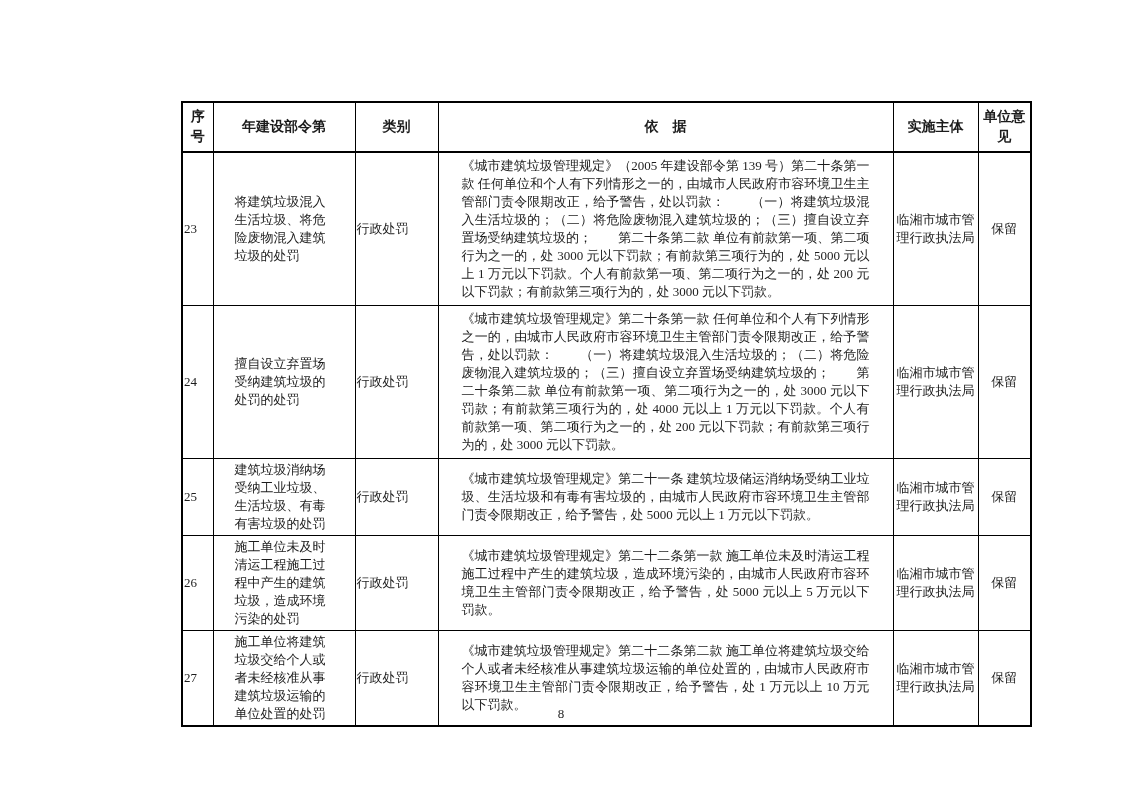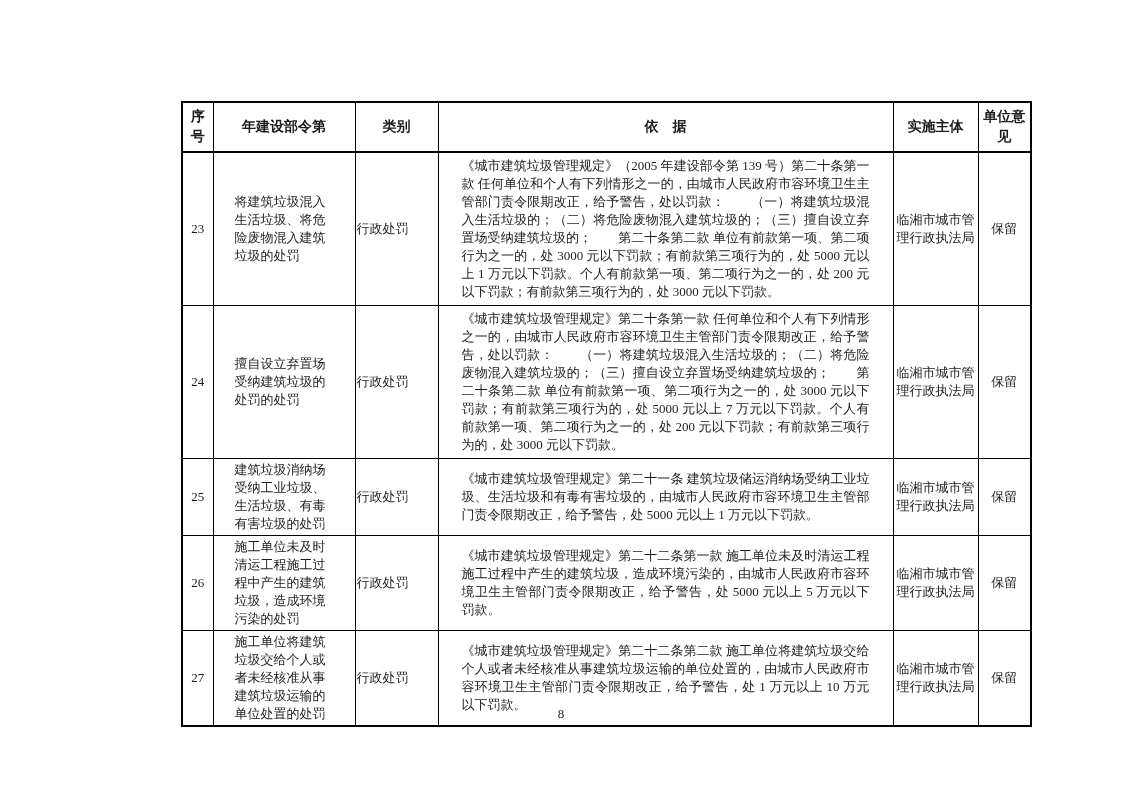--- a/index.html
+++ b/index.html
@@ -39,21 +39,21 @@
     border-bottom: 2px solid #000;
     padding: 2px 1px;
   }
   .doc-table thead tr { height: 50px; }
   .doc-table td {
     font-size: 13px;
     line-height: 18px;
   }
   th.h-seq     { padding: 0 6px; }
   th.h-opinion { padding: 0 9px; }
-  td.c-seq     { text-align: center; }
+  td.c-seq     { }
   td.c-name    { text-align: left; padding: 2px 21px; }
   td.c-cat     { text-align: left; }
   td.c-basis   { text-align: justify; padding: 4px 23px; }
   td.c-impl    { text-align: center; padding: 2px 3px; }
   td.c-op      { text-align: center; }
   tr.r-23 { height: 143px; }
   tr.r-24 { height: 147px; }
   tr.r-25 { height: 61px; }
   tr.r-26 { height: 84px; }
   tr.r-27 { height: 78px; }
@@ -95,21 +95,21 @@
       <td class="c-name">将建筑垃圾混入生活垃圾、将危险废物混入建筑垃圾的处罚</td>
       <td class="c-cat">行政处罚</td>
       <td class="c-basis">《城市建筑垃圾管理规定》（2005 年建设部令第 139 号）第二十条第一款 任何单位和个人有下列情形之一的，由城市人民政府市容环境卫生主管部门责令限期改正，给予警告，处以罚款：　　（一）将建筑垃圾混入生活垃圾的；（二）将危险废物混入建筑垃圾的；（三）擅自设立弃置场受纳建筑垃圾的；　　第二十条第二款 单位有前款第一项、第二项行为之一的，处 3000 元以下罚款；有前款第三项行为的，处 5000 元以上 1 万元以下罚款。个人有前款第一项、第二项行为之一的，处 200 元以下罚款；有前款第三项行为的，处 3000 元以下罚款。</td>
       <td class="c-impl">临湘市城市管理行政执法局</td>
       <td class="c-op">保留</td>
     </tr>
     <tr class="r-24">
       <td class="c-seq">24</td>
       <td class="c-name">擅自设立弃置场受纳建筑垃圾的处罚的处罚</td>
       <td class="c-cat">行政处罚</td>
-      <td class="c-basis">《城市建筑垃圾管理规定》第二十条第一款 任何单位和个人有下列情形之一的，由城市人民政府市容环境卫生主管部门责令限期改正，给予警告，处以罚款：　　（一）将建筑垃圾混入生活垃圾的；（二）将危险废物混入建筑垃圾的；（三）擅自设立弃置场受纳建筑垃圾的；　　第二十条第二款 单位有前款第一项、第二项行为之一的，处 3000 元以下罚款；有前款第三项行为的，处 5000 元以上 7 万元以下罚款。个人有前款第一项、第二项行为之一的，处 200 元以下罚款；有前款第三项行为的，处 3000 元以下罚款。</td>
+      <td class="c-basis">《城市建筑垃圾管理规定》第二十条第一款 任何单位和个人有下列情形之一的，由城市人民政府市容环境卫生主管部门责令限期改正，给予警告，处以罚款：　　（一）将建筑垃圾混入生活垃圾的；（二）将危险废物混入建筑垃圾的；（三）擅自设立弃置场受纳建筑垃圾的；　　第二十条第二款 单位有前款第一项、第二项行为之一的，处 3000 元以下罚款；有前款第三项行为的，处 4000 元以上 1 万元以下罚款。个人有前款第一项、第二项行为之一的，处 200 元以下罚款；有前款第三项行为的，处 3000 元以下罚款。</td>
       <td class="c-impl">临湘市城市管理行政执法局</td>
       <td class="c-op">保留</td>
     </tr>
     <tr class="r-25">
       <td class="c-seq">25</td>
       <td class="c-name">建筑垃圾消纳场受纳工业垃圾、生活垃圾、有毒有害垃圾的处罚</td>
       <td class="c-cat">行政处罚</td>
       <td class="c-basis">《城市建筑垃圾管理规定》第二十一条 建筑垃圾储运消纳场受纳工业垃圾、生活垃圾和有毒有害垃圾的，由城市人民政府市容环境卫生主管部门责令限期改正，给予警告，处 5000 元以上 1 万元以下罚款。</td>
       <td class="c-impl">临湘市城市管理行政执法局</td>
       <td class="c-op">保留</td>

